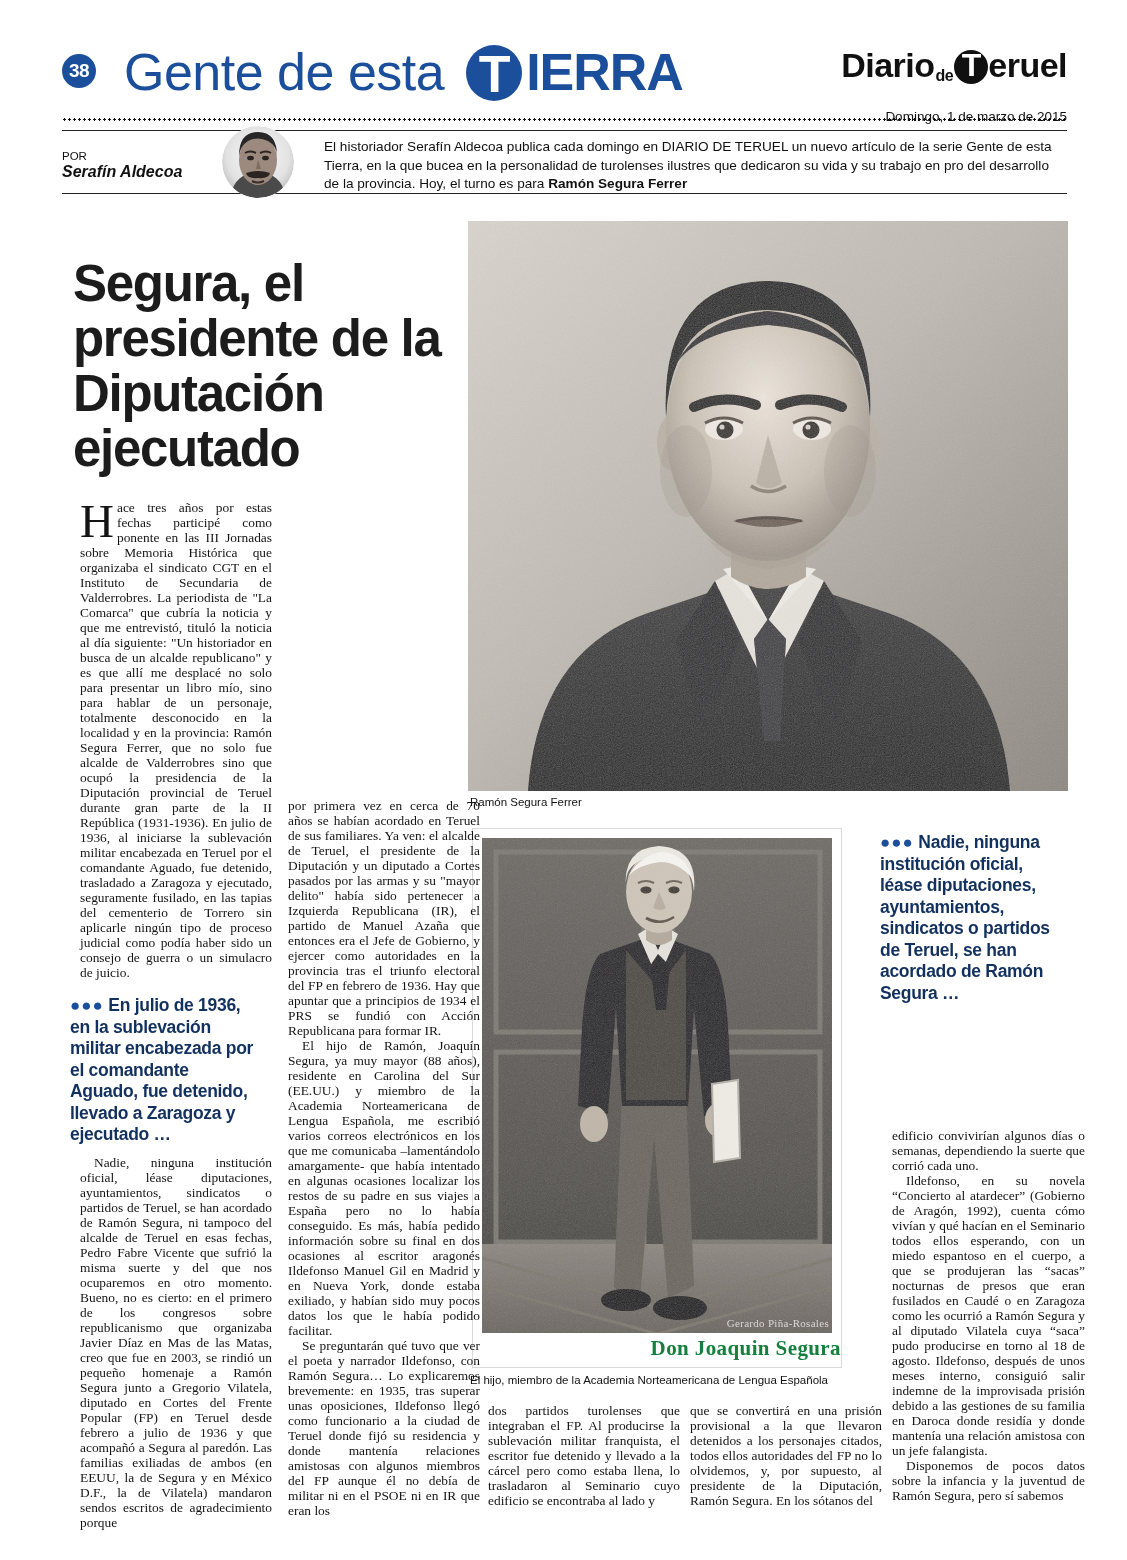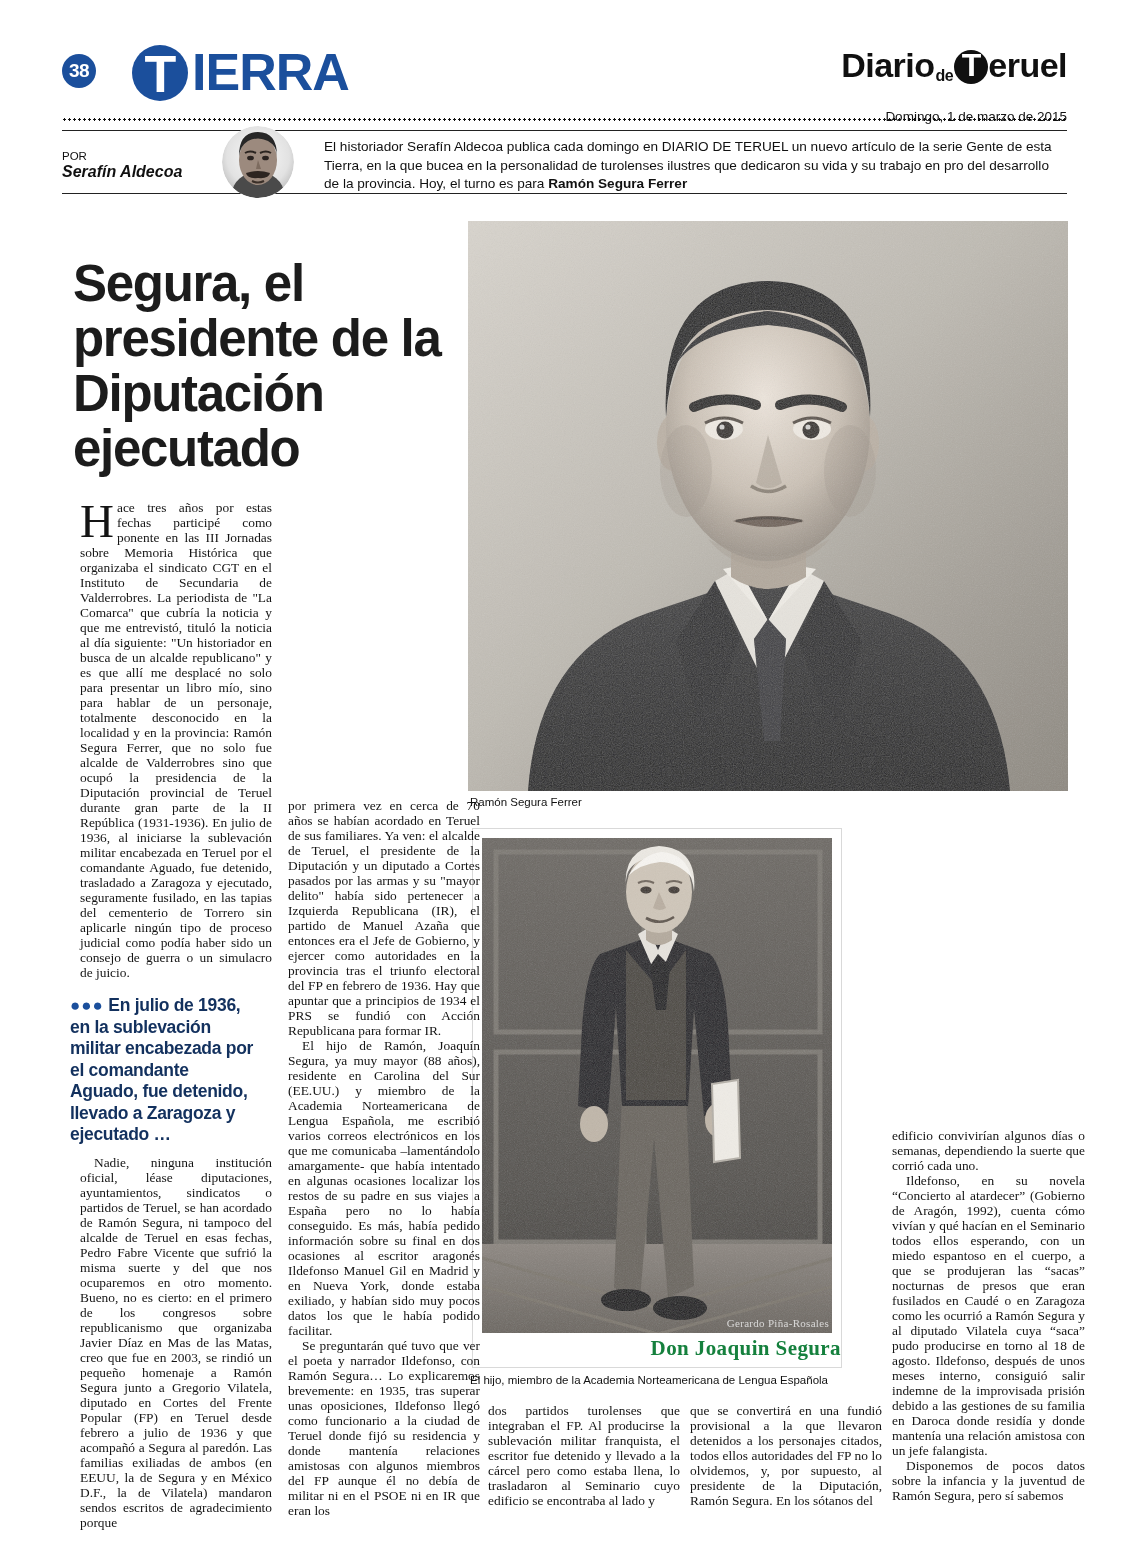--- a/index.html
+++ b/index.html
@@ -305,21 +305,21 @@
 </head>
 <body>
 
 <div class="page">
 
   <div class="masthead">
 
     <div class="page-number-badge">38</div>
 
     <div class="section-title">
-      <span class="tierra-wrap"><span class="tierra-blob"><span class="blob-circle"></span><span class="blob-t">T</span></span><span class="tierra-rest">IERRA</span></span>
+      <span>Gente de esta </span><span class="tierra-wrap"><span class="tierra-blob"><span class="blob-circle"></span><span class="blob-t">T</span></span><span class="tierra-rest">IERRA</span></span>
     </div>
 
     <div class="brand">
       <div class="brand-name"><span>Diario</span><span class="small-de">de</span><span class="brand-t-blob"><span class="bc"></span><span class="bt">T</span></span><span>eruel</span></div>
       <div class="brand-date">Domingo, 1 de marzo de 2015</div>
     </div>
   </div>
 
   <div class="dotted-rule"></div>
 
@@ -524,41 +524,44 @@
     <div class="photo-second-label">Don Joaquin Segura</div>
   </div>
 
   <div class="photo-caption" style="left:470px; top:1374px; width:400px;">El hijo, miembro de la Academia Norteamericana de Lengua Española</div>
 
 
   <div class="pullquote" style="left:70px; top:995px; width:188px;">
     <span class="dots">●●●</span><span> En julio de 1936, en la sublevación militar encabezada por el comandante Aguado, fue detenido, llevado a Zaragoza y ejecutado …</span>
   </div>
 
+  <div class="pullquote" style="left:880px; top:832px; width:186px;">
+    <span class="dots">●●●</span><span> Nadie, ninguna institución oficial, léase diputaciones, ayuntamientos, sindicatos o partidos de Teruel, se han acordado de Ramón Segura  …</span>
+  </div>
 
   <div class="col" style="left:62px; top:500px; width:192px;">
     <p class="dropcap-para noindent">Hace tres años por estas fechas participé como ponente en las III Jornadas sobre  Memoria Histórica que organizaba el sindicato CGT en el Instituto de Secundaria de Valderrobres. La periodista de "La Comarca" que cubría la noticia y que me entrevistó, tituló  la noticia al día siguiente: "Un historiador en busca de un alcalde republicano" y es que allí me desplacé no solo para presentar un libro mío, sino para hablar de un personaje, totalmente desconocido  en la localidad y en la provincia: Ramón Segura Ferrer, que no solo fue alcalde de Valderrobres sino que ocupó la presidencia de la Diputación provincial de Teruel durante gran parte de la II República (1931-1936). En julio de 1936, al iniciarse la sublevación militar encabezada en Teruel por el comandante Aguado, fue detenido, trasladado a Zaragoza y ejecutado, seguramente fusilado, en las tapias del cementerio de Torrero sin aplicarle ningún tipo de proceso judicial como podía haber sido un consejo de guerra o un simulacro de juicio.</p>
   </div>
 
   <div class="col" style="left:62px; top:1155px; width:192px;">
     <p>Nadie, ninguna institución oficial, léase diputaciones, ayuntamientos, sindicatos o partidos de Teruel,  se han acordado de Ramón Segura, ni tampoco del alcalde de Teruel en esas fechas, Pedro Fabre Vicente que sufrió la misma suerte y del que nos ocuparemos en otro momento. Bueno, no es cierto: en el primero de los congresos sobre republicanismo que organizaba Javier Díaz en Mas de las Matas, creo que fue en 2003, se rindió un pequeño homenaje a Ramón Segura junto a Gregorio Vilatela, diputado en Cortes del Frente Popular (FP) en Teruel desde febrero a julio de 1936 y que acompañó a Segura al paredón. Las familias exiliadas de ambos (en EEUU, la de Segura y en México D.F., la de Vilatela) mandaron sendos escritos de agradecimiento porque</p>
   </div>
 
   <div class="col" style="left:270px; top:798px; width:192px;">
     <p class="noindent">por primera vez en cerca de 70 años se habían acordado en Teruel de sus familiares. Ya ven: el alcalde de Teruel, el presidente de la Diputación y un diputado a Cortes pasados por las armas y su "mayor delito" había sido pertenecer a Izquierda Republicana (IR), el partido de Manuel Azaña que entonces era el Jefe de Gobierno, y ejercer como autoridades en la provincia tras el triunfo electoral del FP en febrero de 1936.  Hay que apuntar que a principios de 1934 el PRS se fundió con Acción Republicana para formar IR.</p>
     <p>El hijo de Ramón, Joaquín Segura, ya muy mayor (88 años), residente en Carolina del Sur (EE.UU.) y miembro de la Academia Norteamericana de Lengua Española, me escribió varios correos electrónicos en los que me comunicaba  –lamentándolo amargamente- que había intentado en algunas ocasiones localizar los restos de su padre en  sus viajes a España pero no lo había conseguido. Es más, había pedido información sobre su final en dos ocasiones al escritor aragonés Ildefonso Manuel Gil en Madrid y en Nueva York, donde estaba exiliado, y habían sido muy pocos datos los que le había podido facilitar.</p>
     <p>Se preguntarán qué tuvo que ver el poeta y narrador Ildefonso, con Ramón Segura… Lo explicaremos brevemente: en 1935, tras superar unas oposiciones, Ildefonso llegó como funcionario a la ciudad de Teruel donde fijó su residencia y donde mantenía relaciones amistosas con algunos miembros del FP aunque él no debía de militar ni en el PSOE ni en IR que eran los</p>
   </div>
 
   <div class="col" style="left:470px; top:1403px; width:192px;">
     <p class="noindent">dos partidos turolenses que integraban el FP. Al producirse la sublevación militar  franquista, el escritor fue  detenido y llevado a la cárcel pero como estaba llena, lo trasladaron al Seminario cuyo edificio se encontraba al lado y</p>
   </div>
 
   <div class="col" style="left:672px; top:1403px; width:192px;">
-    <p class="noindent">que se convertirá en una fundió provisional a la que llevaron detenidos a los personajes citados, todos ellos autoridades del FP no lo olvidemos, y, por  supuesto, al presidente de la Diputación, Ramón Segura. En los sótanos del</p>
+    <p class="noindent">que se convertirá en una prisión provisional a la que llevaron detenidos a los personajes citados, todos ellos autoridades del FP no lo olvidemos, y, por  supuesto, al presidente de la Diputación, Ramón Segura. En los sótanos del</p>
   </div>
 
   <div class="col" style="left:874px; top:1128px; width:193px;">
     <p class="noindent">edificio convivirían algunos días o semanas, dependiendo la suerte que corrió cada uno.</p>
     <p>Ildefonso, en su novela “Concierto al atardecer” (Gobierno de Aragón, 1992), cuenta cómo vivían y qué hacían en el Seminario todos ellos esperando, con un miedo espantoso en el cuerpo, a que se produjeran las “sacas” nocturnas de presos que eran fusilados en Caudé o en Zaragoza como les ocurrió a Ramón Segura y al diputado Vilatela cuya “saca” pudo producirse en torno al 18 de agosto. Ildefonso, después de unos meses interno, consiguió salir indemne de la improvisada prisión debido a las gestiones de su familia en Daroca donde residía y donde mantenía una relación amistosa con un jefe falangista.</p>
     <p>Disponemos de pocos datos sobre la infancia y la juventud de Ramón Segura, pero sí sabemos</p>
   </div>
 
 </div>
 

